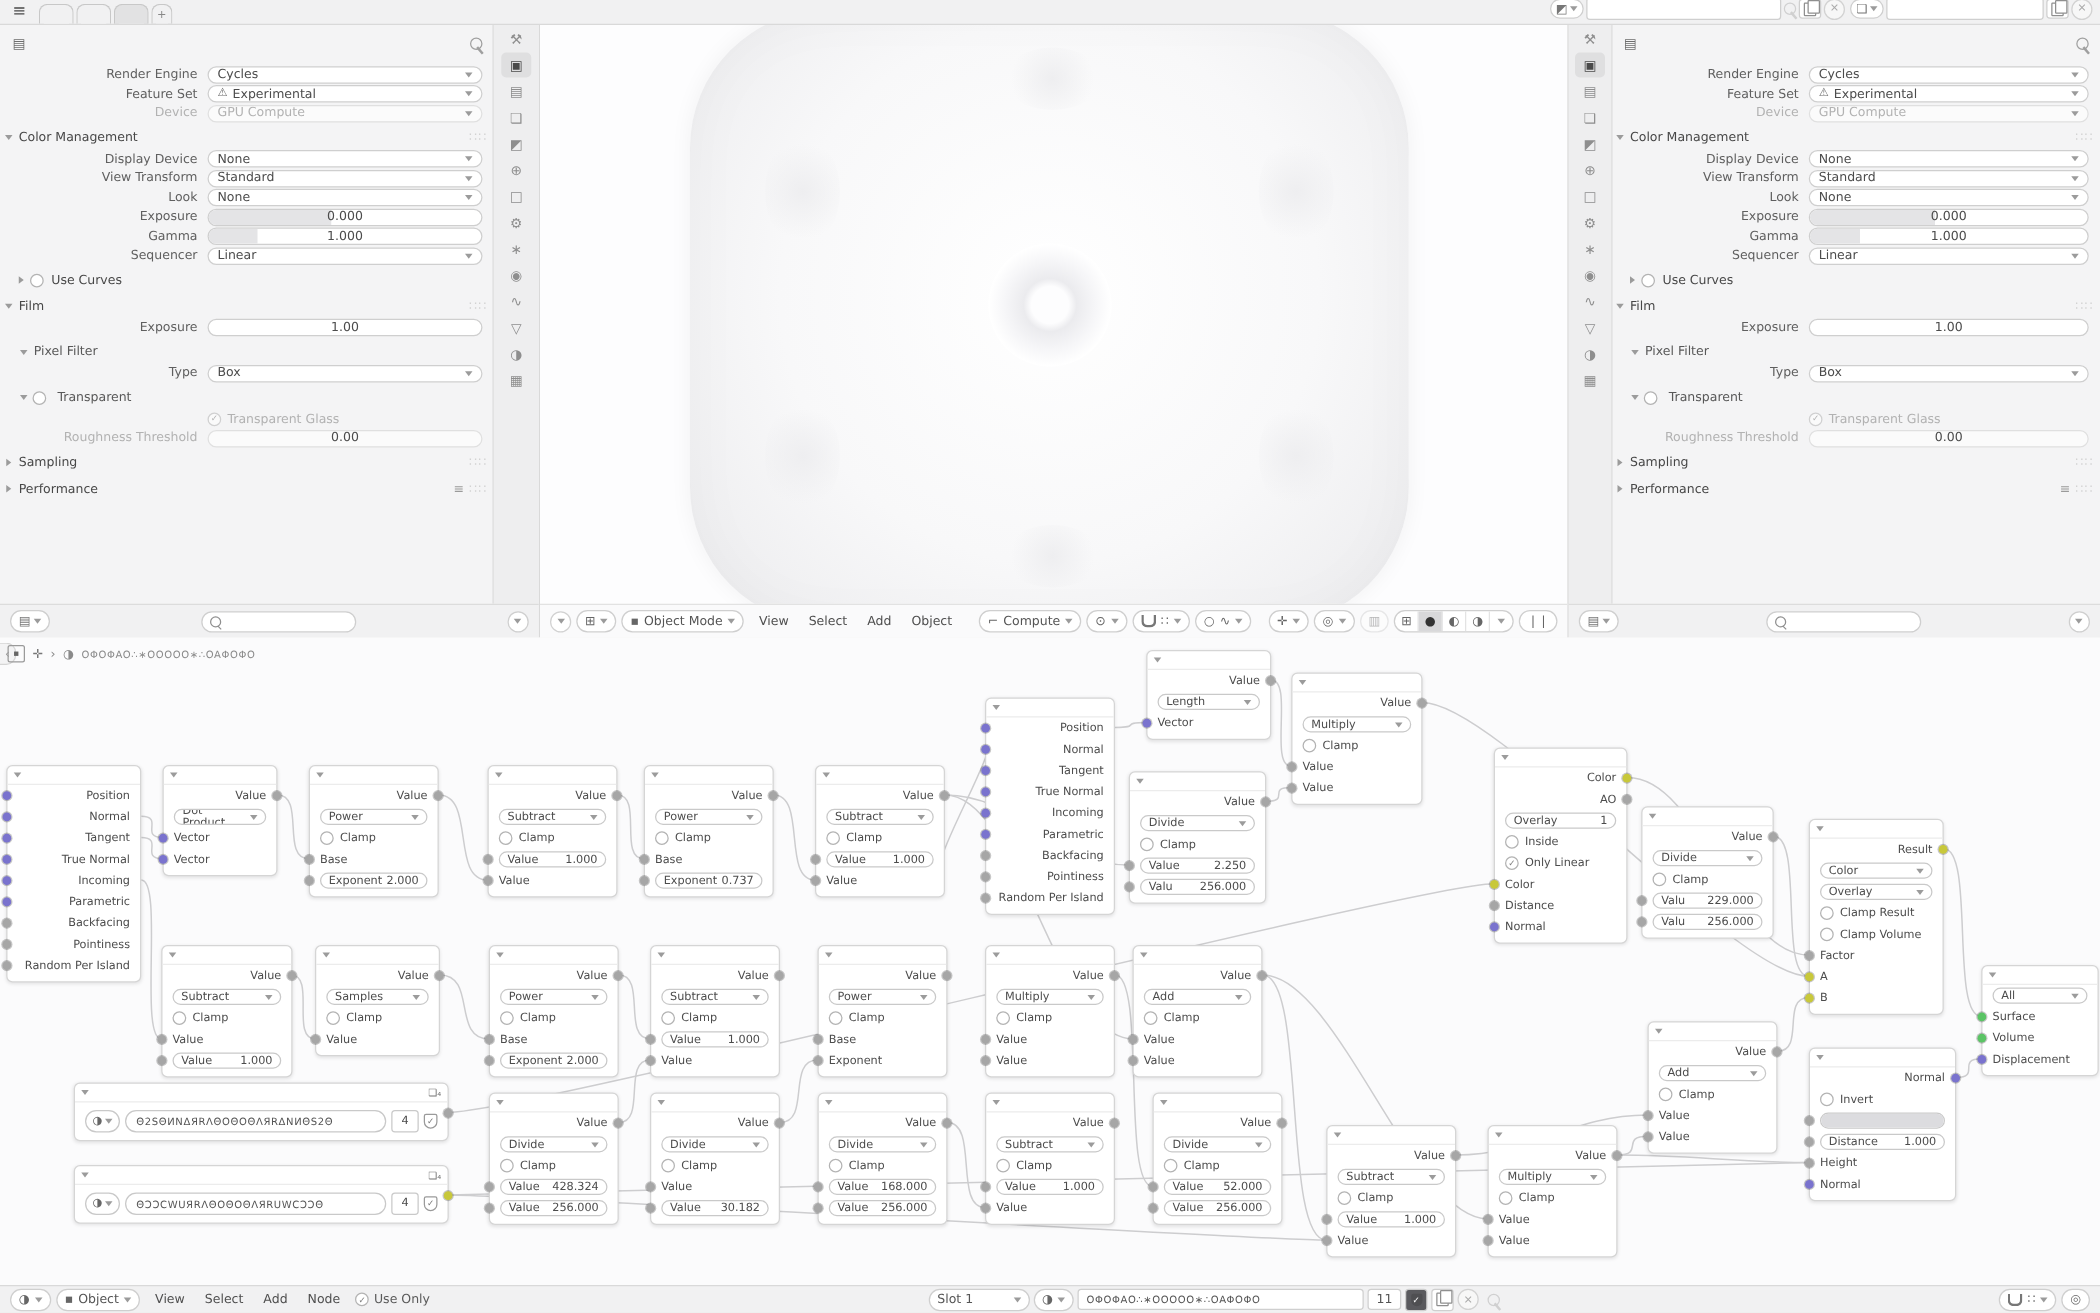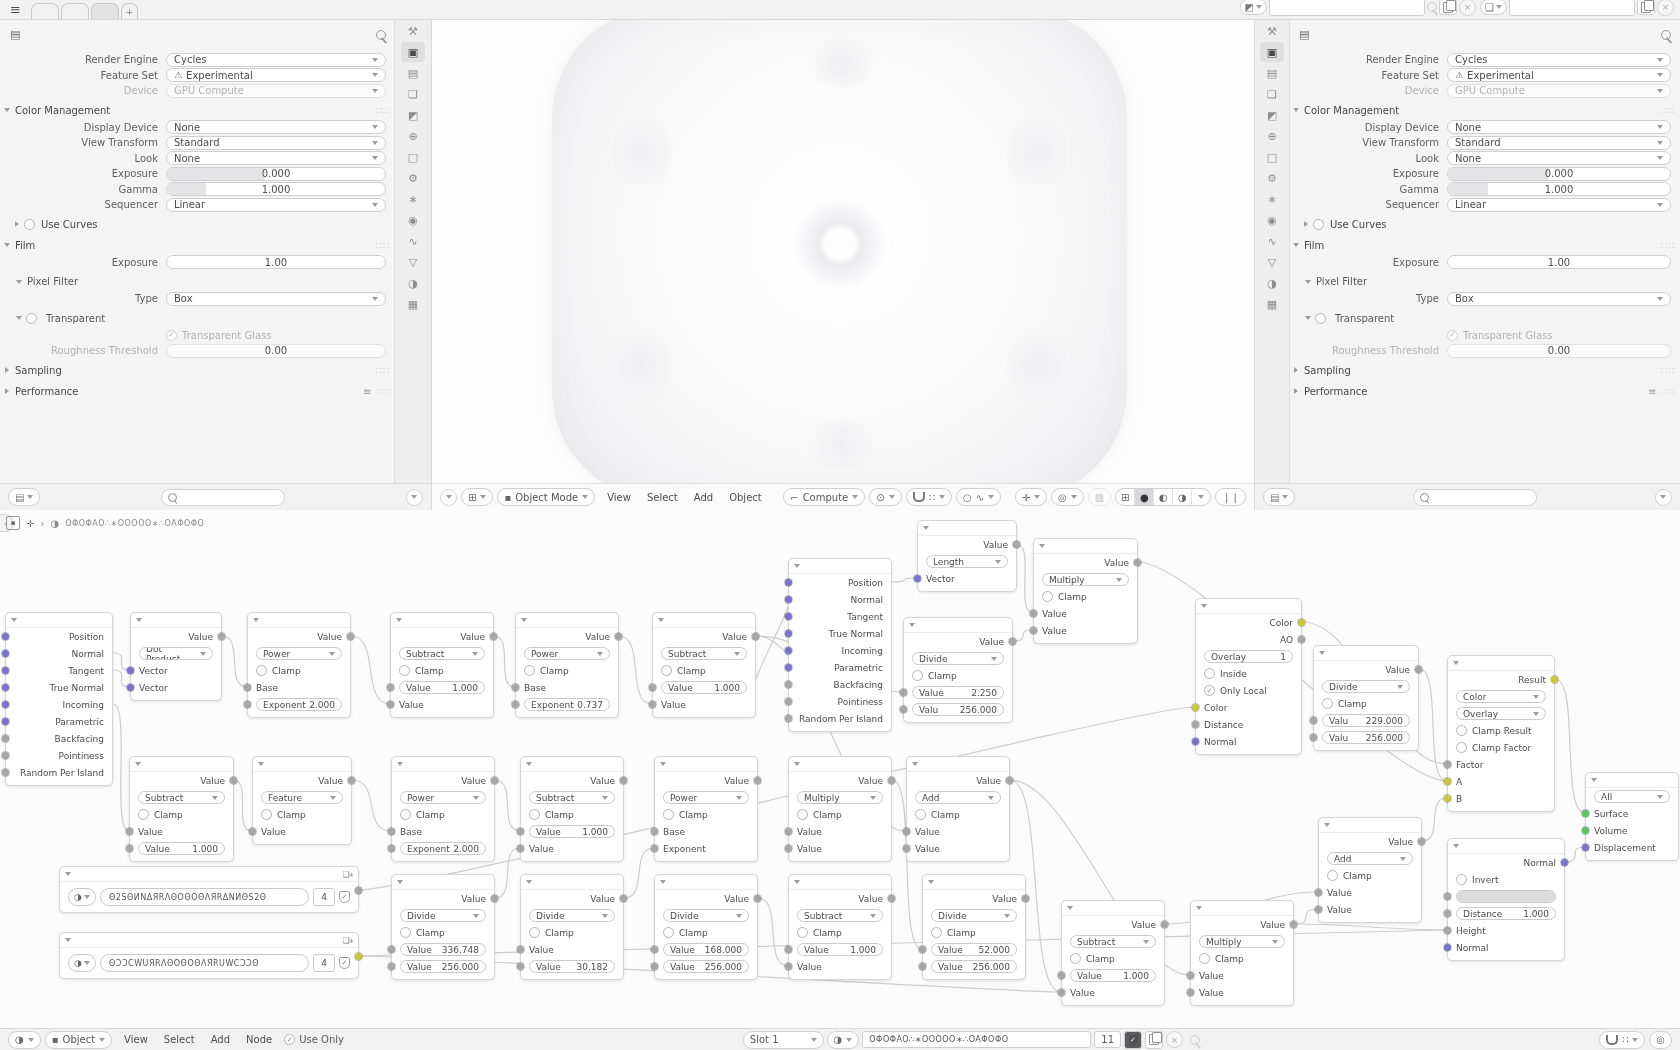--- a/index.html
+++ b/index.html
@@ -838,21 +838,21 @@
             <div>Overlay</div>
             <div class="val">1</div>
           </div>
         </div>
         <div class="nrow">
           <div class="cb"></div>
           <div>Inside</div>
         </div>
         <div class="nrow">
           <div class="cb">✓</div>
-          <div>Only Local</div>
+          <div>Only Linear</div>
         </div>
         <div class="nrow">Color<div class="sock l" style="background: rgb(200, 200, 58);"></div></div>
         <div class="nrow">Distance<div class="sock l" style="background: rgb(166, 166, 166);"></div></div>
         <div class="nrow">Normal<div class="sock l" style="background: rgb(122, 115, 206);"></div></div>
       </div>
       <div class="node" style="left: 1313px; top: 135px; width: 106px;">
         <div class="nhead">
           <span class="caret"></span>
         </div>
         <div class="nrow out">Value<div class="sock r" style="background: rgb(166, 166, 166);"></div></div>
@@ -897,21 +897,21 @@
             <div>Overlay</div>
             <span class="caret" style="margin-left: auto;"></span>
           </div>
         </div>
         <div class="nrow">
           <div class="cb"></div>
           <div>Clamp Result</div>
         </div>
         <div class="nrow">
           <div class="cb"></div>
-          <div>Clamp Factor</div>
+          <div>Clamp Volume</div>
         </div>
         <div class="nrow">Factor<div class="sock l" style="background: rgb(166, 166, 166);"></div></div>
         <div class="nrow">A<div class="sock l" style="background: rgb(200, 200, 58);"></div></div>
         <div class="nrow">B<div class="sock l" style="background: rgb(200, 200, 58);"></div></div>
       </div>
       <div class="node" style="left: 1585px; top: 262px; width: 94px;">
         <div class="nhead">
           <span class="caret"></span>
         </div>
         <div class="nrow">
@@ -975,21 +975,21 @@
           <div class="sock l" style="background: rgb(166, 166, 166);"></div>
         </div>
       </div>
       <div class="node" style="left: 252px; top: 246px; width: 100px;">
         <div class="nhead">
           <span class="caret"></span>
         </div>
         <div class="nrow out">Value<div class="sock r" style="background: rgb(166, 166, 166);"></div></div>
         <div class="nrow">
           <div class="npill">
-            <div>Feature</div>
+            <div>Samples</div>
             <span class="caret" style="margin-left: auto;"></span>
           </div>
         </div>
         <div class="nrow">
           <div class="cb"></div>
           <div>Clamp</div>
         </div>
         <div class="nrow">Value<div class="sock l" style="background: rgb(166, 166, 166);"></div></div>
       </div>
       <div class="node" style="left: 391px; top: 246px; width: 104px;">
@@ -1137,21 +1137,21 @@
             <span class="caret" style="margin-left: auto;"></span>
           </div>
         </div>
         <div class="nrow">
           <div class="cb"></div>
           <div>Clamp</div>
         </div>
         <div class="nrow">
           <div class="npill">
             <div>Value</div>
-            <div class="val">336.748</div>
+            <div class="val">428.324</div>
           </div>
           <div class="sock l" style="background: rgb(166, 166, 166);"></div>
         </div>
         <div class="nrow">
           <div class="npill">
             <div>Value</div>
             <div class="val">256.000</div>
           </div>
           <div class="sock l" style="background: rgb(166, 166, 166);"></div>
         </div>

